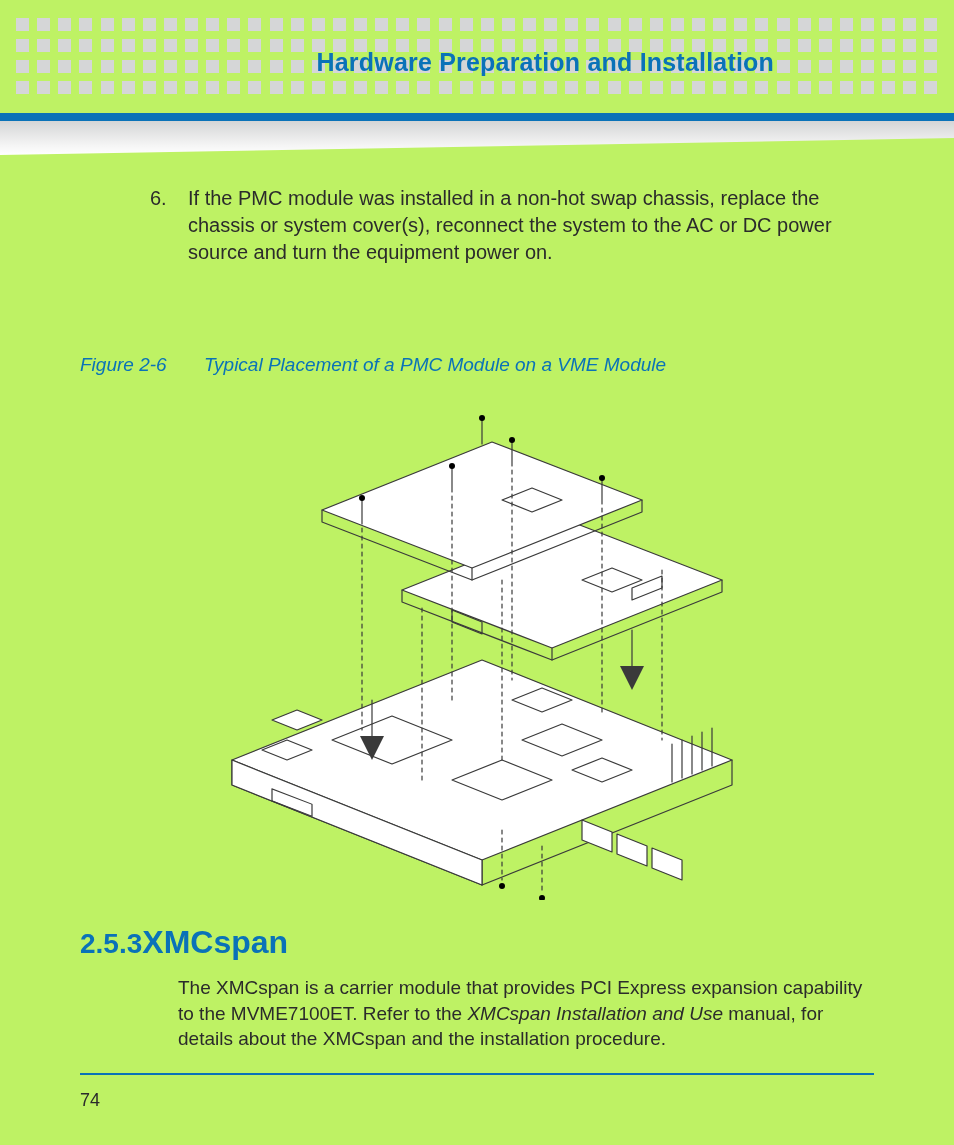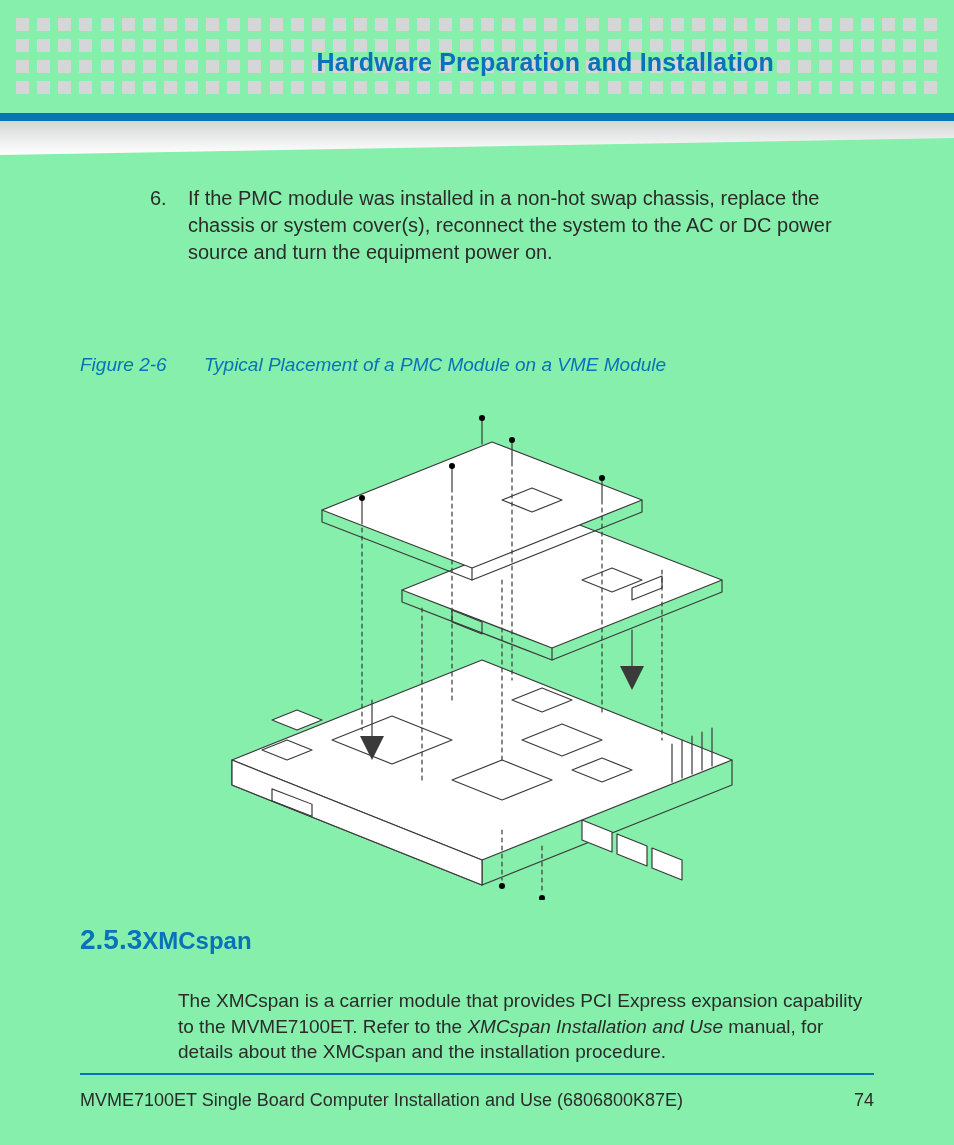--- a/index.html
+++ b/index.html
@@ -1,34 +1,34 @@
 <!DOCTYPE html>
 <html><head>
 <meta charset="utf-8">
 <style>
   * { box-sizing: border-box; margin: 0; padding: 0; }
   html, body { width: 954px; height: 1145px; font-family: "Segoe UI", "Myriad Pro", Arial, sans-serif; color: #2b2b2b; }
-  .page { position: relative; width: 954px; height: 1145px; background: #86efac; }
+  .page { position: relative; width: 954px; height: 1145px; background: #bef264; }
   .dot-band { position: absolute; left: 0; right: 0; }
   .dot-row { display: flex; gap: 8px; padding-left: 16px; padding-right: 16px; justify-content: space-between; }
   .dot { width: 13px; height: 13px; background: #d5d6d7; }
   .chapter-title { position: absolute; top: 48px; right: 180px; font-size: 25px; font-weight: 600; color: #0a72b8; letter-spacing: 0.2px; }
   .blue-rule { position: absolute; top: 113px; left: 0; right: 0; height: 8px; background: #0a72b8; }
   .grey-wedge { position: absolute; top: 121px; left: 0; right: 0; height: 34px; background: linear-gradient(to bottom, #d4d5d6 0%, #f4f4f4 70%, #fff 100%); clip-path: polygon(0 0, 100% 0, 100% 50%, 0 100%); }
   .content { position: absolute; top: 185px; left: 80px; right: 80px; }
   .list-item { display: flex; gap: 12px; font-size: 20px; line-height: 1.35; margin-left: 70px; }
   .list-num { min-width: 26px; }
   .figure-caption { margin-top: 88px; font-style: italic; color: #0a72b8; font-size: 19px; }
   .figure-caption .fig-num { margin-right: 32px; }
   .figure-holder { margin-top: 24px; display: flex; justify-content: center; }
   .figure-svg { width: 550px; height: 500px; }
   .sect-head { margin-top: 24px; display: flex; align-items: baseline; }
   .sect-num { color: #0a72b8; font-size: 28px; font-weight: 600; }
-  .sect-title { color: #0a72b8; font-size: 24px; font-weight: 600; }
-  .body-para { margin-top: 32px; margin-left: 98px; font-size: 19px; line-height: 1.35; }
+  .sect-title { color: #0a72b8; font-size: 32px; font-weight: 600; }
+  .body-para { margin-top: 14px; margin-left: 98px; font-size: 19px; line-height: 1.35; }
   .ital { font-style: italic; }
   .footer-rule { position: absolute; bottom: 70px; left: 80px; right: 80px; height: 2px; background: #0a72b8; }
   .footer { position: absolute; bottom: 34px; left: 80px; right: 80px; display: flex; justify-content: space-between; font-size: 18px; color: #2b2b2b; }
   
   .figure-svg line, .figure-svg polyline, .figure-svg polygon, .figure-svg path, .figure-svg rect { stroke: #3a3a3a; stroke-width: 1.2; fill: none; stroke-linejoin: round; stroke-linecap: round; }
   .figure-svg .fill-w { fill: #fff; }
   .figure-svg .dash { stroke-dasharray: 4 4; }
   .figure-svg .arrowhead { fill: #3a3a3a; stroke: none; }
 </style>
 </head>
@@ -324,17 +324,16 @@
     </div>
 
     <p class="body-para">
       <span>The XMCspan is a carrier module that provides PCI Express expansion capability to the MVME7100ET. Refer to the </span><span class="ital">XMCspan Installation and Use</span><span> manual, for details about the XMCspan and the installation procedure.</span>
     </p>
 
   </div>
 
   <div class="footer-rule"></div>
   <div class="footer">
-    <span>MVME7100ET Single Board Computer Installation and Use (6806800K87E)</span>
     <span>74</span>
   </div>
 
 </div>
 
 </body></html>

